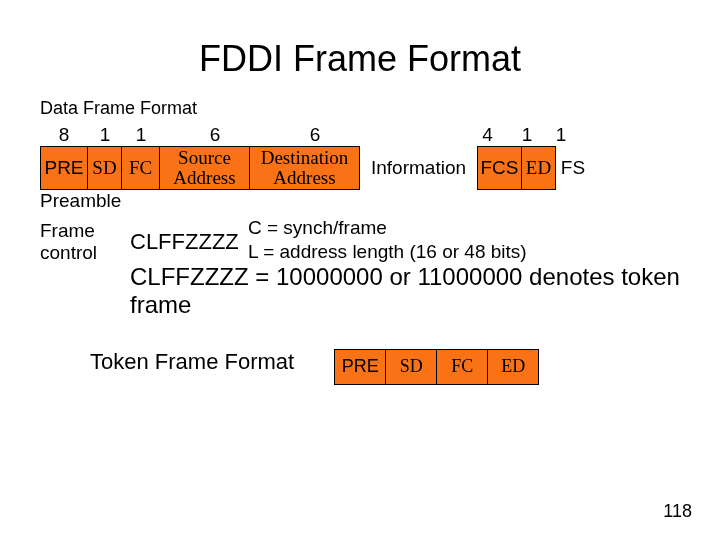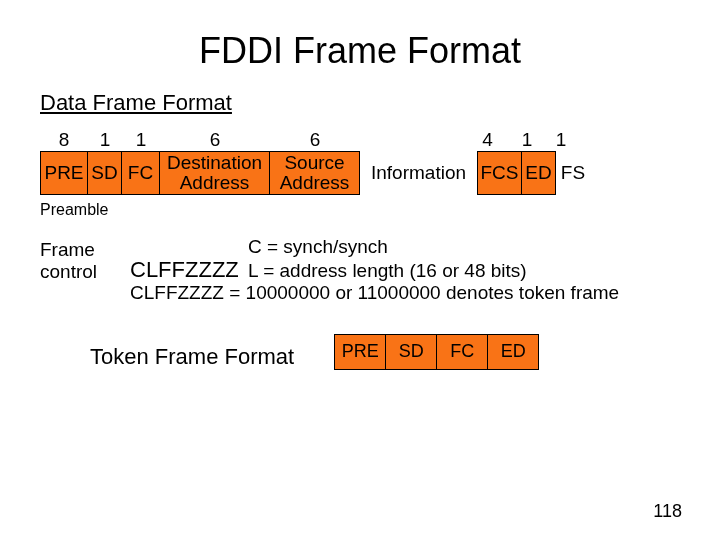--- a/index.html
+++ b/index.html
@@ -9,32 +9,31 @@
     height: 540px;
     background: #fff;
     font-family: Arial, Helvetica, sans-serif;
     color: #000;
   }
   .slide {
     position: relative;
     width: 720px;
     height: 540px;
     box-sizing: border-box;
-    padding: 20px 40px 0 40px;
+    padding: 28px 40px 0 40px;
   }
   .title {
     text-align: center;
     font-size: 36px;
     font-weight: 400;
     margin: 10px 0 18px 0;
   }
   .subtitle {
-    font-size: 22px;
-    margin-bottom: 14px;
-    text-decoration: underline;
+    font-size: 18px;
+    margin-bottom: 6px;
   }
   .row-labels, .row-cells {
     display: flex;
   }
   .row-labels > div {
     text-align: center;
     font-size: 19px;
     line-height: 1.1;
   }
   .row-cells > div {
@@ -46,79 +45,79 @@
     font-size: 19px;
     line-height: 1.05;
     height: 44px;
   }
   .bordered {
     background: #f97316;
     border: 1.5px solid #000;
   }
   .bordered + .bordered {
     border-left: none;
+    font-family: Liberation Serif, serif;
   }
   .plain {
     background: transparent;
   }
   .preamble-label {
-    font-size: 16px;
-    margin-top: 6px;
+    font-size: 19px;
   }
 
   .fc-block {
     display: flex;
-    margin-top: 16px;
-    align-items: flex-end;
+    margin-top: 4px;
+    align-items: center;
   }
   .fc-left {
     width: 90px;
     font-size: 19px;
     line-height: 1.15;
     padding-top: 4px;
   }
   .fc-code {
     width: 118px;
     font-size: 22px;
     padding-top: 4px;
   }
   .fc-lines {
     font-size: 19px;
     line-height: 1.25;
   }
   .fc-long {
-    font-size: 19px;
+    font-size: 24px;
     margin-top: -1px;
     margin-left: 90px;
   }
 
   .token-row {
     display: flex;
-    align-items: flex-end;
+    align-items: flex-start;
     margin-top: 30px;
   }
   .token-label {
     font-size: 22px;
     margin-left: 50px;
     margin-right: 40px;
   }
   .token-cells {
     display: flex;
   }
   .token-cells > div {
     width: 50px;
     height: 34px;
     display: flex;
     align-items: center;
     justify-content: center;
     font-size: 18px;
   }
   .pagenum {
     position: absolute;
-    right: 38px;
+    right: 28px;
     bottom: 18px;
     font-size: 18px;
   }
 </style>
 </head>
 <body>
 
 <div class="slide">
 
   <div class="title">FDDI Frame Format</div>
@@ -134,38 +133,38 @@
     <div style="width:105px"></div>
     <div style="width:45px">4</div>
     <div style="width:34px">1</div>
     <div style="width:34px">1</div>
   </div>
 
   <div class="row-cells">
     <div class="bordered" style="width:48px">PRE</div>
     <div class="bordered" style="width:34px">SD</div>
     <div class="bordered" style="width:38px">FC</div>
+    <div class="bordered" style="width:90px">Source Address</div>
     <div class="bordered" style="width:110px">Destination Address</div>
-    <div class="bordered" style="width:90px">Source Address</div>
     <div class="plain" style="width:117px">Information</div>
     <div class="bordered" style="width:45px">FCS</div>
     <div class="bordered" style="width:34px">ED</div>
     <div class="plain" style="width:34px">FS</div>
   </div>
 
   <div class="preamble-label">Preamble</div>
 
   <div class="fc-block">
     <div class="fc-left">
       <div>Frame</div>
       <div>control</div>
     </div>
     <div class="fc-code">CLFFZZZZ</div>
     <div class="fc-lines">
-      <div>C = synch/synch</div>
+      <div>C = synch/frame</div>
       <div>L = address length (16 or 48 bits)</div>
     </div>
   </div>
   <div class="fc-long">CLFFZZZZ = 10000000 or 11000000 denotes token frame</div>
 
   <div class="token-row">
     <div class="token-label">Token Frame Format</div>
     <div class="token-cells">
       <div class="bordered">PRE</div>
       <div class="bordered">SD</div>

